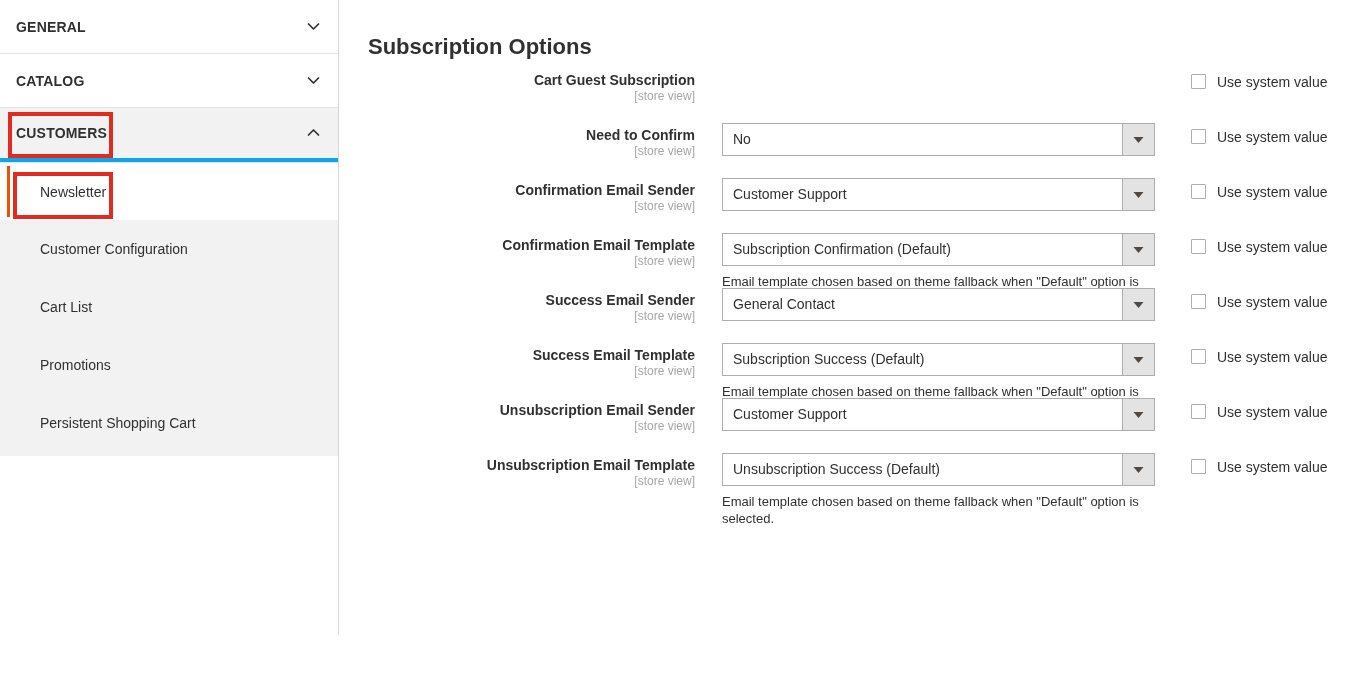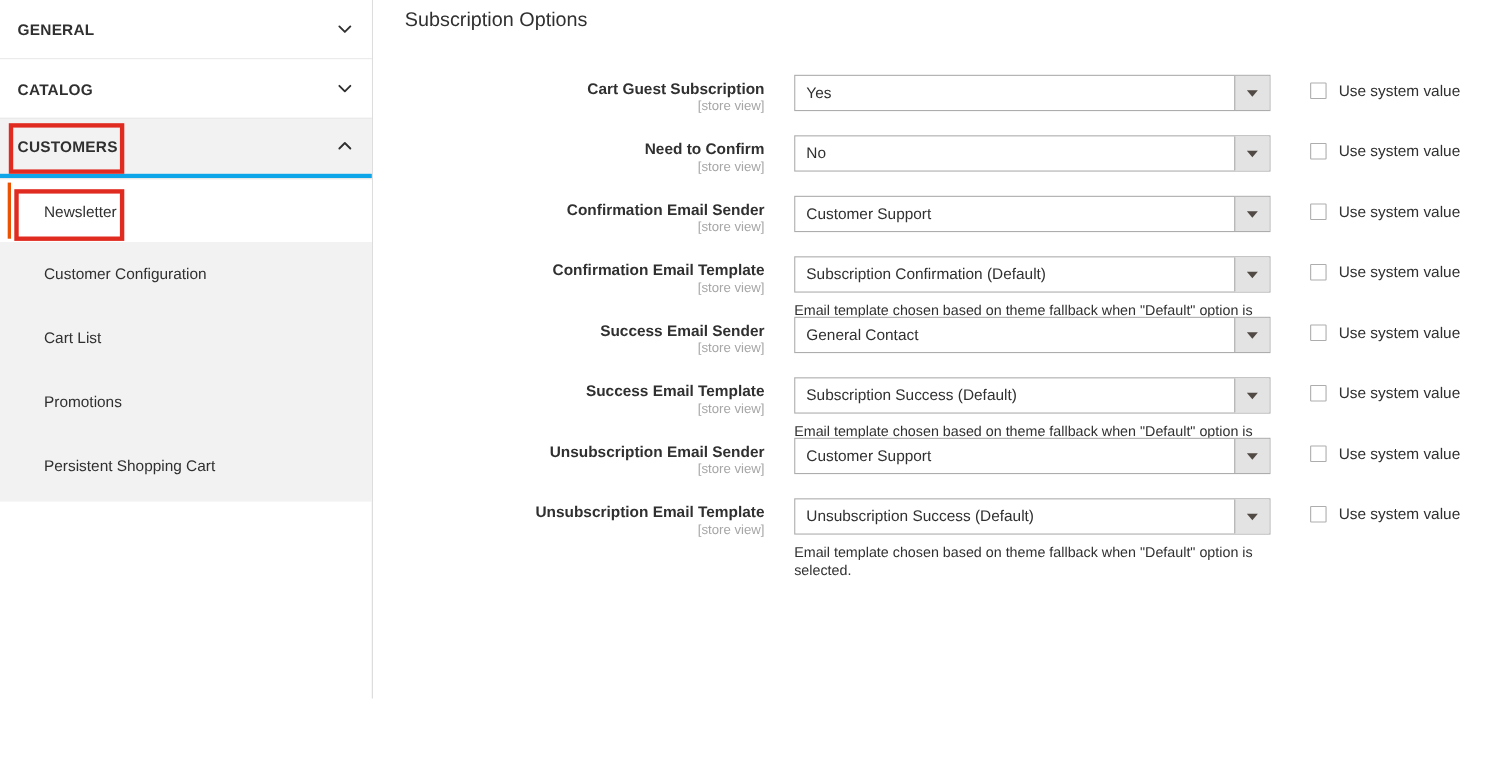--- a/index.html
+++ b/index.html
@@ -76,23 +76,23 @@
 
   
   #main {
     position: absolute;
     left: 339px; top: 0;
     width: 1016px; height: 694px;
     background: #ffffff;
   }
   #page-title {
     position: absolute;
-    left: 29px; top: 8px;
-    font-size: 18px;
-    font-weight: normal;
+    left: 29px; top: 34px;
+    font-size: 22px;
+    font-weight: bold;
     color: #303030;
   }
 
   #form { position: absolute; left: 0; top: 68px; width: 1016px; }
 
   .row { position: relative; min-height: 40px; margin-bottom: 15px; }
 
   .label-col {
     position: absolute;
     left: 0; top: 0;
@@ -153,21 +153,21 @@
     width: 420px;
     margin-top: 7px;
     font-size: 13px;
     line-height: 17px;
     color: #303030;
   }
 
   .sysval {
     position: absolute;
     left: 852px; top: 6px;
-    display: flex; align-items: flex-end;
+    display: flex; align-items: flex-start;
   }
   .cbx {
     width: 15px; height: 15px;
     border: 1px solid #adadad;
     background: #ffffff;
     border-radius: 1px;
     display: inline-block;
   }
   .sysval-label {
     margin-left: 11px;
@@ -230,30 +230,20 @@
   </div>
 
   <div id="main">
     <div id="page-title">Subscription Options</div>
     <div id="form">
         <div class="row">
           <div class="label-col">
             <span class="f-label">Cart Guest Subscription</span>
             <span class="f-scope">[store view]</span>
           </div>
-          <div class="field-col">
-            <div class="select-wrap">
-              <span class="select-text">Yes</span>
-              <span class="select-arrow">
-                <svg width="11" height="8" viewBox="0 0 11 8">
-                  <path d="M0.5 1 L10.5 1 L5.5 7 Z" fill="#514943"></path>
-                </svg>
-              </span>
-            </div>
-          </div>
           <div class="sysval">
             <span class="cbx"></span>
             <span class="sysval-label">Use system value</span>
           </div>
         </div>
         <div class="row">
           <div class="label-col">
             <span class="f-label">Need to Confirm</span>
             <span class="f-scope">[store view]</span>
           </div>

